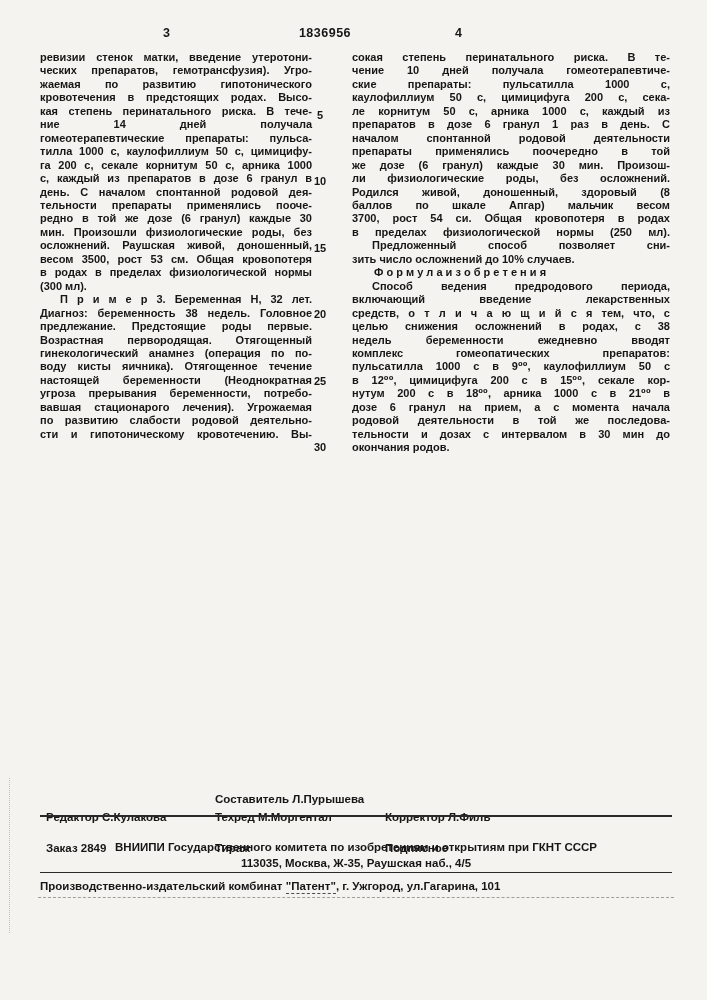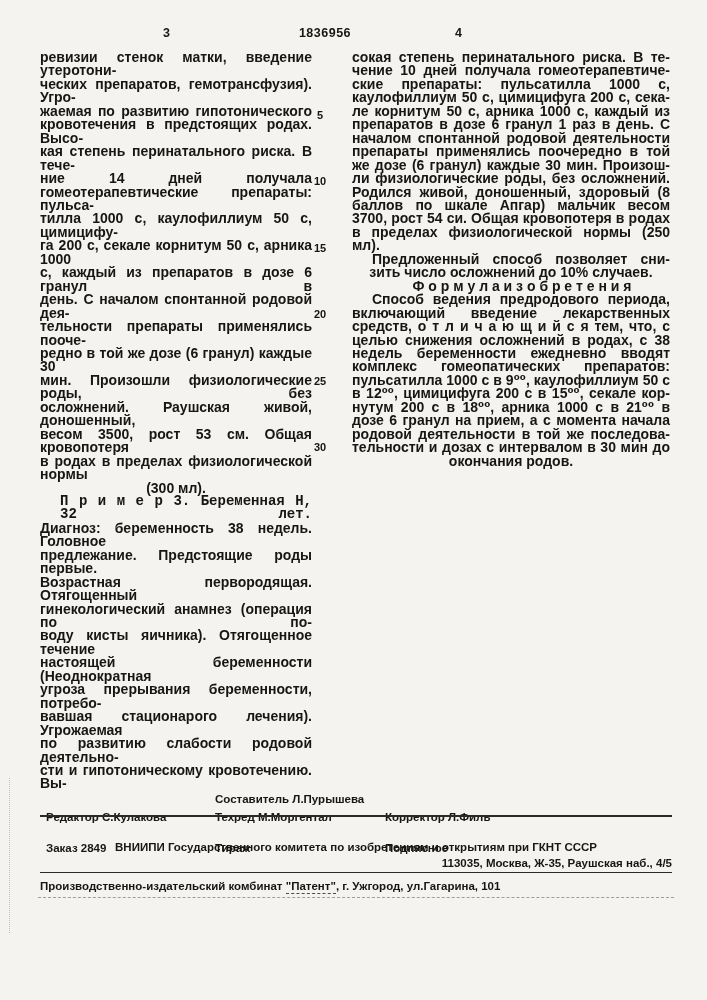--- a/index.html
+++ b/index.html
@@ -10,44 +10,44 @@
     color:#161616;font-weight:700;
     -webkit-font-smoothing:antialiased;
   }
   .page{position:absolute;inset:0;}
   
   .hdr{position:absolute;top:26px;left:0;width:707px;height:16px;font-size:12.5px;}
   .hdr .pg-left{position:absolute;left:163px;}
   .hdr .patent{position:absolute;left:260px;width:130px;text-align:center;letter-spacing:.5px;}
   .hdr .pg-right{position:absolute;left:455px;}
   
-  .col{position:absolute;top:51px;font-size:14px;line-height:13.45px;letter-spacing:0;}
+  .col{position:absolute;top:51px;font-size:11px;line-height:13.45px;letter-spacing:0;}
   .col.left{left:40px;width:272px;}
   .col.right{left:352px;width:318px;}
-  .tline{text-align:center;white-space:normal;}
+  .tline{text-align:left;white-space:normal;}
   .tline.just{text-align:justify;text-align-last:justify;}
   
   .gutter{position:absolute;top:0;left:306px;width:28px;height:520px;}
   .gnum{position:absolute;width:28px;text-align:center;font-size:11px;}
   
   .dotted-margin{position:absolute;left:9px;top:778px;height:155px;width:0;
     border-left:1px dotted #9a9892;opacity:.55;}
   
   .footer{position:absolute;left:0;top:0;width:707px;font-size:11.5px;}
   .f-abs{position:absolute;white-space:nowrap;margin-top:17px;}
   .compiler{left:215px;top:776px;}
   .editor{left:46px;top:794px;}
   .techred{left:215px;top:794px;}
   .corrector{left:385px;top:794px;}
   .rule1{position:absolute;left:40px;top:815px;width:632px;border-top:2px solid #2a2a2a;}
   .order{left:46px;top:825px;}
   .tirazh{left:215px;top:825px;}
   .subscription{left:385px;top:825px;}
   .org{position:absolute;left:40px;top:841px;width:632px;text-align:center;}
-  .addr{position:absolute;left:40px;top:857px;width:632px;text-align:right;}
+  .addr{position:absolute;left:40px;top:857px;width:632px;text-align:center;}
   .rule2{position:absolute;left:40px;top:872px;width:632px;border-top:1.5px solid #2a2a2a;}
   .bottomline{position:absolute;left:40px;top:880px;width:632px;text-align:left;}
   .quoted{border-bottom:1px dashed #4a4a4a;padding-bottom:1px;}
   .dashedrule{position:absolute;left:38px;top:897px;width:636px;border-top:1px dashed #8c8a84;opacity:.8;}
 </style>
 </head>
 <body>
 
 <div class="page">
 
@@ -69,21 +69,21 @@
       <div class="tline just">га 200 с, секале корнитум 50 с, арника 1000</div>
       <div class="tline just">с, каждый из препаратов в дозе 6 гранул в</div>
       <div class="tline just">день. С началом спонтанной родовой дея-</div>
       <div class="tline just">тельности препараты применялись пооче-</div>
       <div class="tline just">редно в той же дозе (6 гранул) каждые 30</div>
       <div class="tline just">мин. Произошли физиологические роды, без</div>
       <div class="tline just">осложнений. Раушская живой, доношенный,</div>
       <div class="tline just">весом 3500, рост 53 см. Общая кровопотеря</div>
       <div class="tline just">в родах в пределах физиологической нормы</div>
       <div class="tline">(300 мл).</div>
-      <div class="tline just" style="padding-left: 20px; font-family: Liberation Mono, monospace;">П р и м е р 3. Беременная Н, 32 лет.</div>
+      <div class="tline just" style="padding-left: 20px;">П р и м е р 3. Беременная Н, 32 лет.</div>
       <div class="tline just">Диагноз: беременность 38 недель. Головное</div>
       <div class="tline just">предлежание. Предстоящие роды первые.</div>
       <div class="tline just">Возрастная первородящая. Отягощенный</div>
       <div class="tline just">гинекологический анамнез (операция по по-</div>
       <div class="tline just">воду кисты яичника). Отягощенное течение</div>
       <div class="tline just">настоящей беременности (Неоднократная</div>
       <div class="tline just">угроза прерывания беременности, потребо-</div>
       <div class="tline just">вавшая стационарого лечения). Угрожаемая</div>
       <div class="tline just">по развитию слабости родовой деятельно-</div>
       <div class="tline just">сти и гипотоническому кровотечению. Вы-</div>

